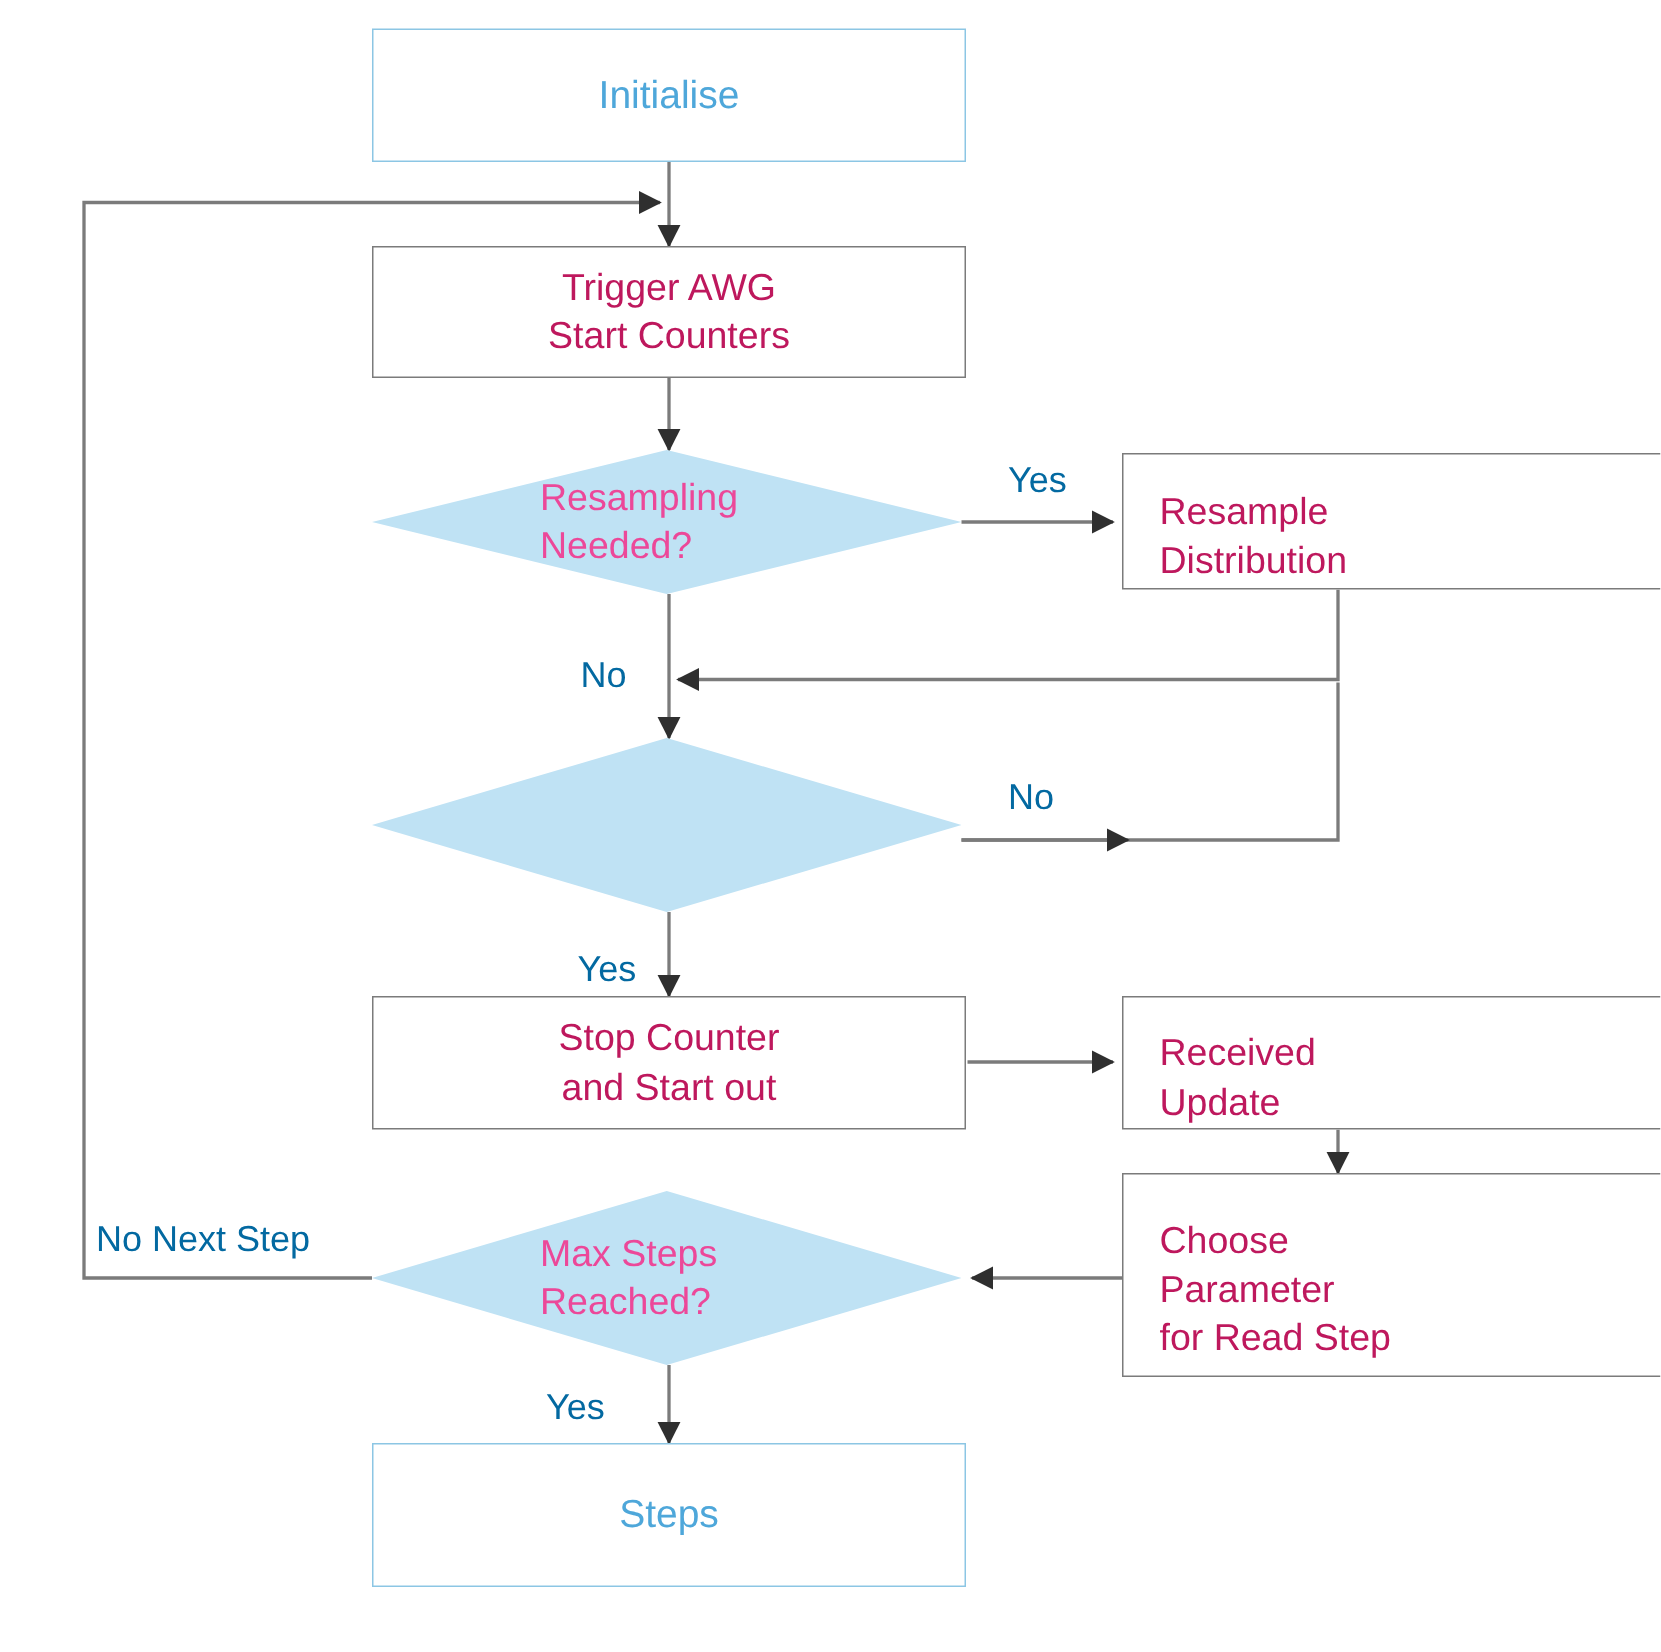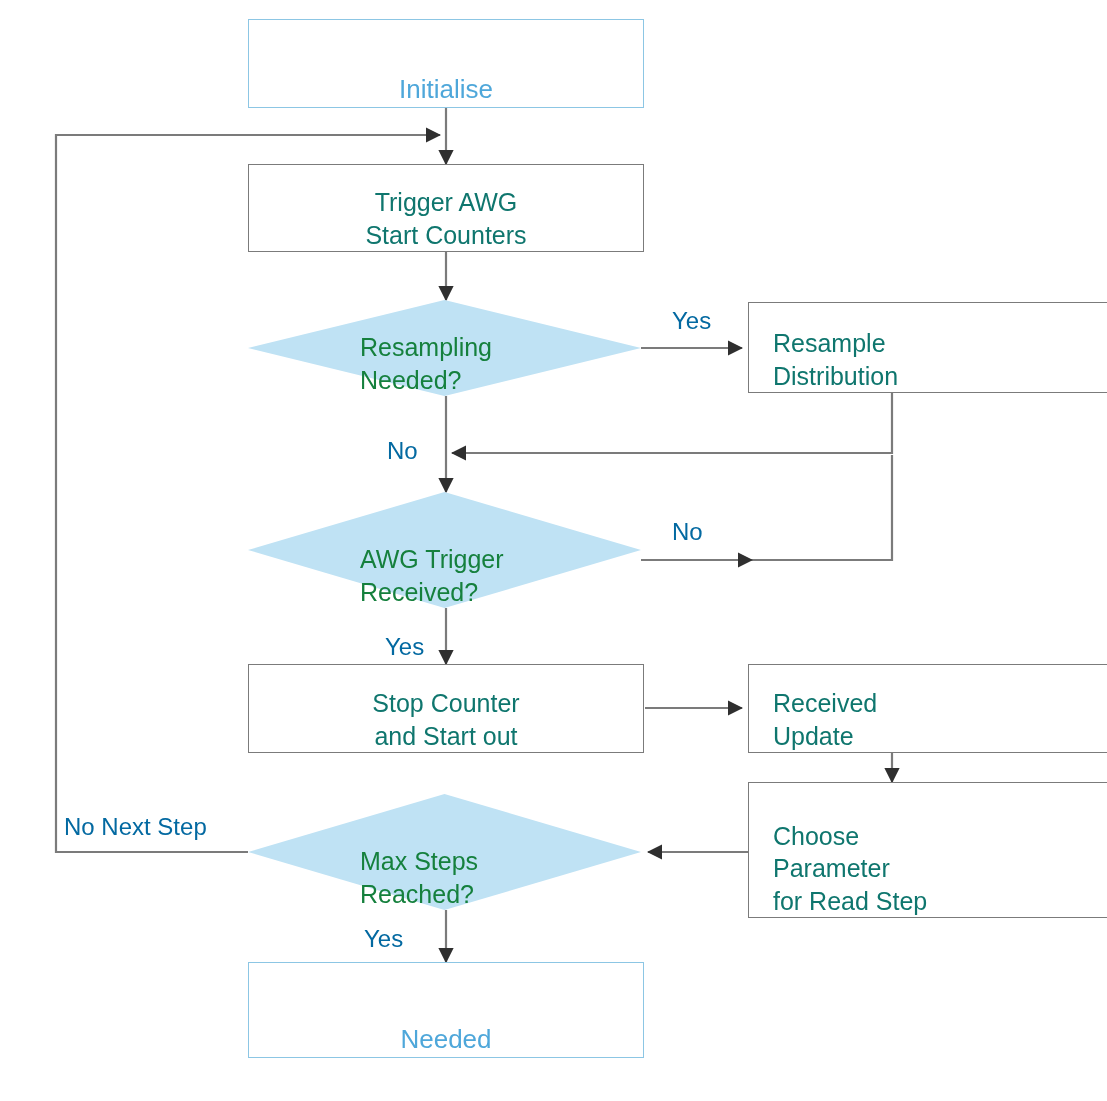--- a/index.html
+++ b/index.html
@@ -22,55 +22,55 @@
     left: 0;
     top: 0;
     width: 1107px;
     height: 1101px;
     pointer-events: none;
   }
   .node {
     position: absolute;
     box-sizing: border-box;
     display: flex;
-    align-items: flex-end;
+    align-items: center;
     justify-content: center;
     text-align: center;
   }
   .node .label {
     white-space: pre-line;
     line-height: 1.30;
   }
   
   .term {
     border: 1.6px solid #8cc6e4;
     background: #ffffff;
     color: #4ea7da;
     font-size: 26px;
   }
   
   .proc {
     border: 1.6px solid #7b7b7b;
     background: #ffffff;
-    color: #0f766e;
+    color: #be185d;
     font-size: 25px;
   }
   
   .proc.left-align {
     justify-content: flex-start;
     text-align: left;
   }
   .proc.left-align .label {
     padding-left: 24px;
     margin-top: 20px;
   }
   
   .decision {
     background: transparent;
-    color: #15803d;
+    color: #ec4899;
     font-size: 25px;
   }
   .decision .dia {
     position: absolute;
     left: 0;
     top: 0;
     width: 100%;
     height: 100%;
     background: #bfe2f4;
     clip-path: polygon(50% 0%, 100% 50%, 50% 100%, 0% 50%);
@@ -147,22 +147,20 @@
 Needed?</span>
   </div>
 
   <div class="node proc left-align" style="left:748px; top:302px; width:400px; height:91px;">
     <span class="label">Resample
 Distribution</span>
   </div>
 
   <div class="node decision" style="left:248px; top:492px; width:393px; height:116px;">
     <span class="dia"></span>
-    <span class="label">AWG Trigger
-Received?</span>
   </div>
 
   <div class="node proc" style="left:248px; top:664px; width:396px; height:89px;">
     <span class="label">Stop Counter
 and Start out</span>
   </div>
 
   <div class="node proc left-align" style="left:748px; top:664px; width:400px; height:89px;">
     <span class="label">Received
 Update</span>
@@ -174,21 +172,21 @@
 for Read Step</span>
   </div>
 
   <div class="node decision" style="left:248px; top:794px; width:393px; height:116px;">
     <span class="dia"></span>
     <span class="label">Max Steps
 Reached?</span>
   </div>
 
   <div class="node term" style="left:248px; top:962px; width:396px; height:96px;">
-    <span class="label">Needed</span>
+    <span class="label">Steps</span>
   </div>
 
   <span class="elabel" style="left:672px; top:307px;">Yes</span>
 
   <span class="elabel" style="left:387px; top:437px;">No</span>
 
   <span class="elabel" style="left:672px; top:518px;">No</span>
 
   <span class="elabel" style="left:385px; top:633px;">Yes</span>
 

